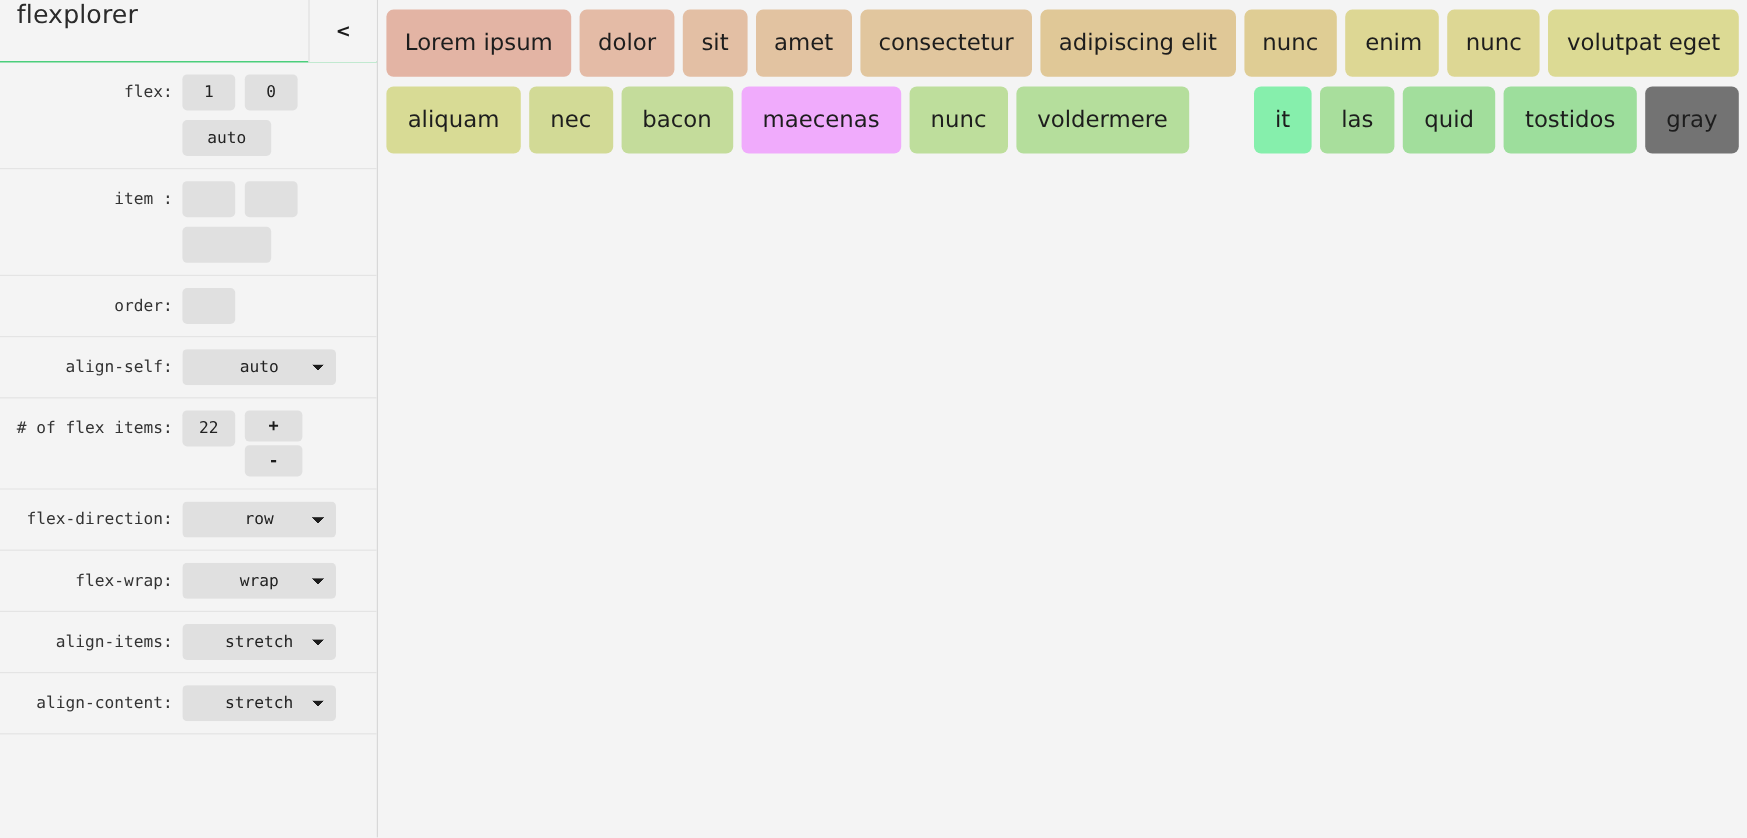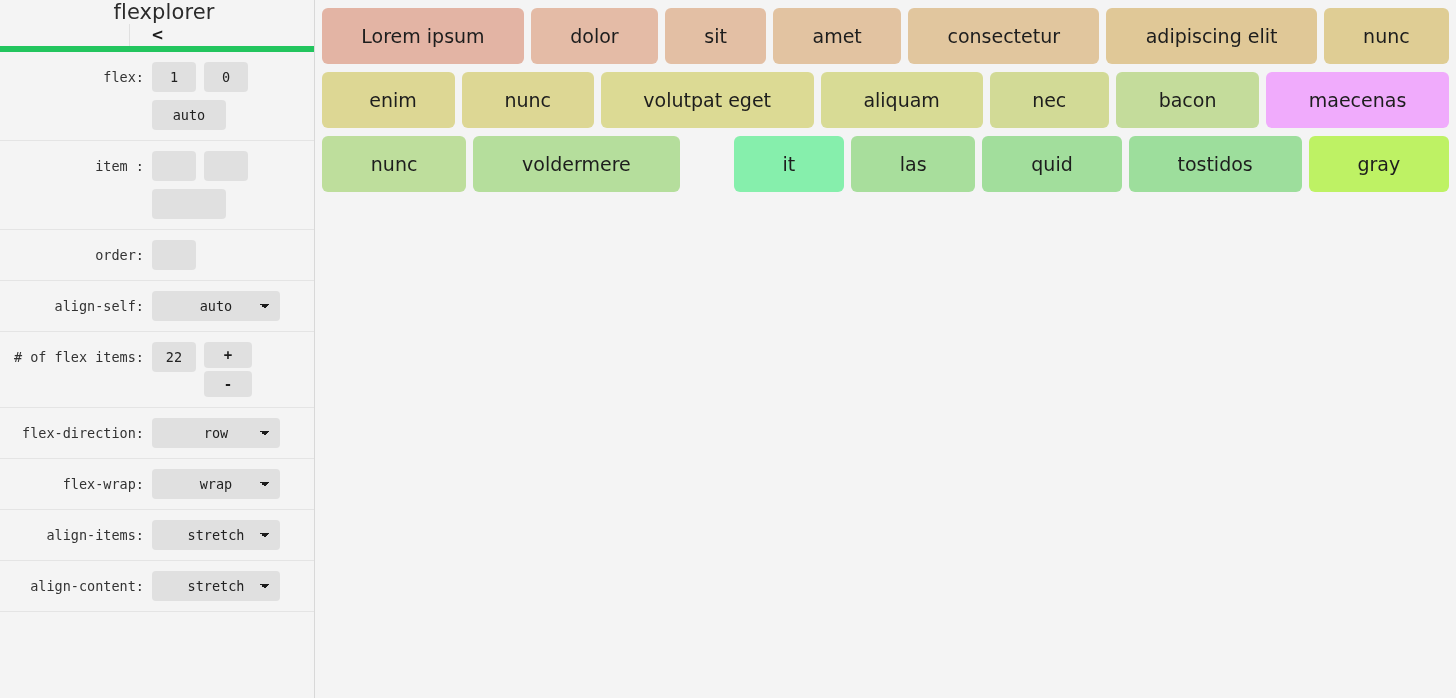--- a/index.html
+++ b/index.html
@@ -20,23 +20,22 @@
     background: #f4f4f4;
     border-right: 1px solid #d8d8d8;
     display: flex;
     flex-direction: column;
     overflow: hidden;
   }
   .panel-header {
     height: 52px;
     min-height: 52px;
     display: flex;
-    align-items: center;
-    border-bottom: 6px solid #22c55e;
-    flex-direction: column;
+    align-items: flex-start;
+    border-bottom: 1px solid #22c55e;
   }
   .panel-title {
     flex: 1;
     padding-left: 14px;
     font-family: "DejaVu Sans", sans-serif;
     font-size: 21px;
     color: #2b2b2b;
     letter-spacing: .1px;
   }
   .collapse-btn {
@@ -149,21 +148,21 @@
   .flex-item {
     border-radius: 6px;
     margin: 0 7px 8px 0;
     height: 56px;
     display: flex;
     align-items: center;
     justify-content: center;
     font-family: "DejaVu Sans", sans-serif;
     font-size: 19px;
     color: #1d1d1d;
-    padding: 0 38px;
+    padding: 0 14px;
     white-space: nowrap;
     cursor: default;
     flex: 1 0 auto;
   }
 </style>
 </head>
 <body>
 
 <div id="app">
 
@@ -295,18 +294,18 @@
       </div>
       <div class="flex-item" style="background: rgb(168, 222, 156);">
         <span>las</span>
       </div>
       <div class="flex-item" style="background: rgb(162, 222, 156);">
         <span>quid</span>
       </div>
       <div class="flex-item" style="background: rgb(157, 222, 156);">
         <span>tostidos</span>
       </div>
-      <div class="flex-item" style="background: #bef264; text-align: center;">
+      <div class="flex-item" style="background: #737373; text-align: center;">
         <span>gray</span>
       </div>
     </main>
 
 </div>
 
 </body></html>

